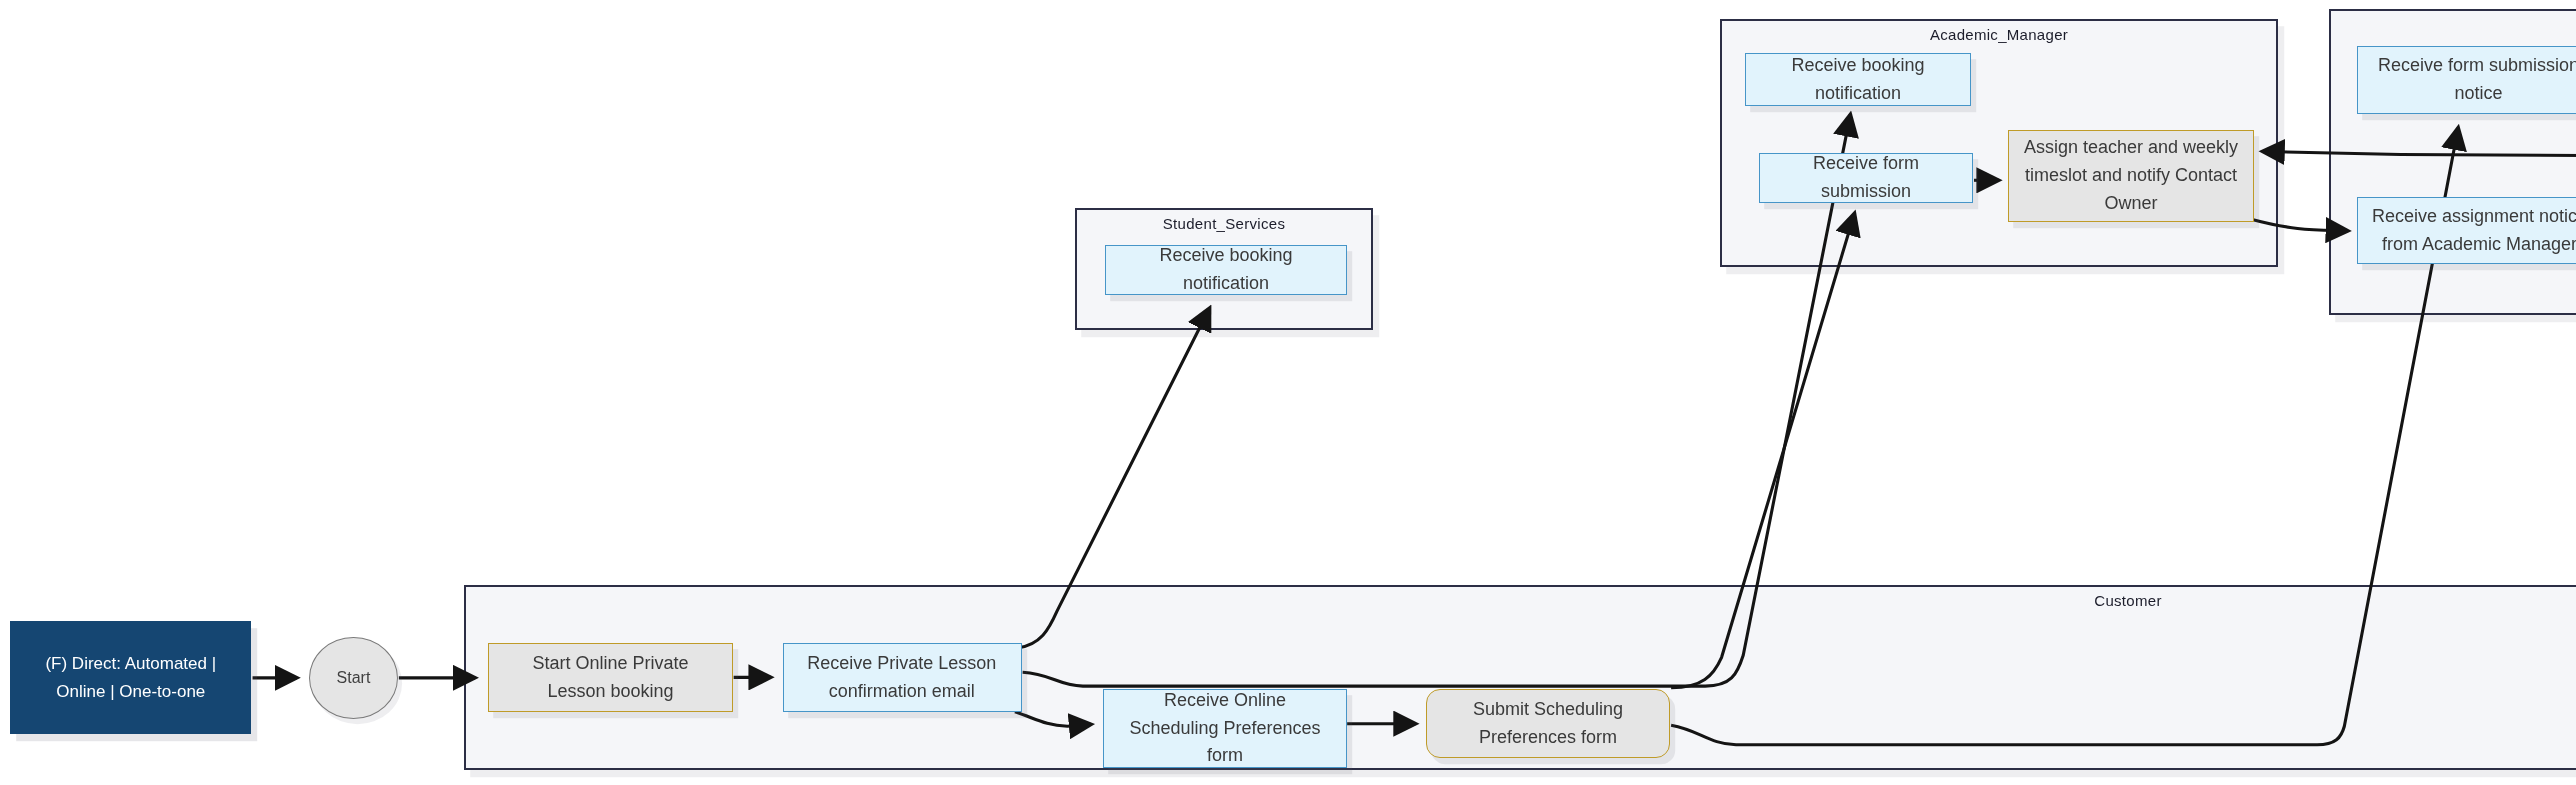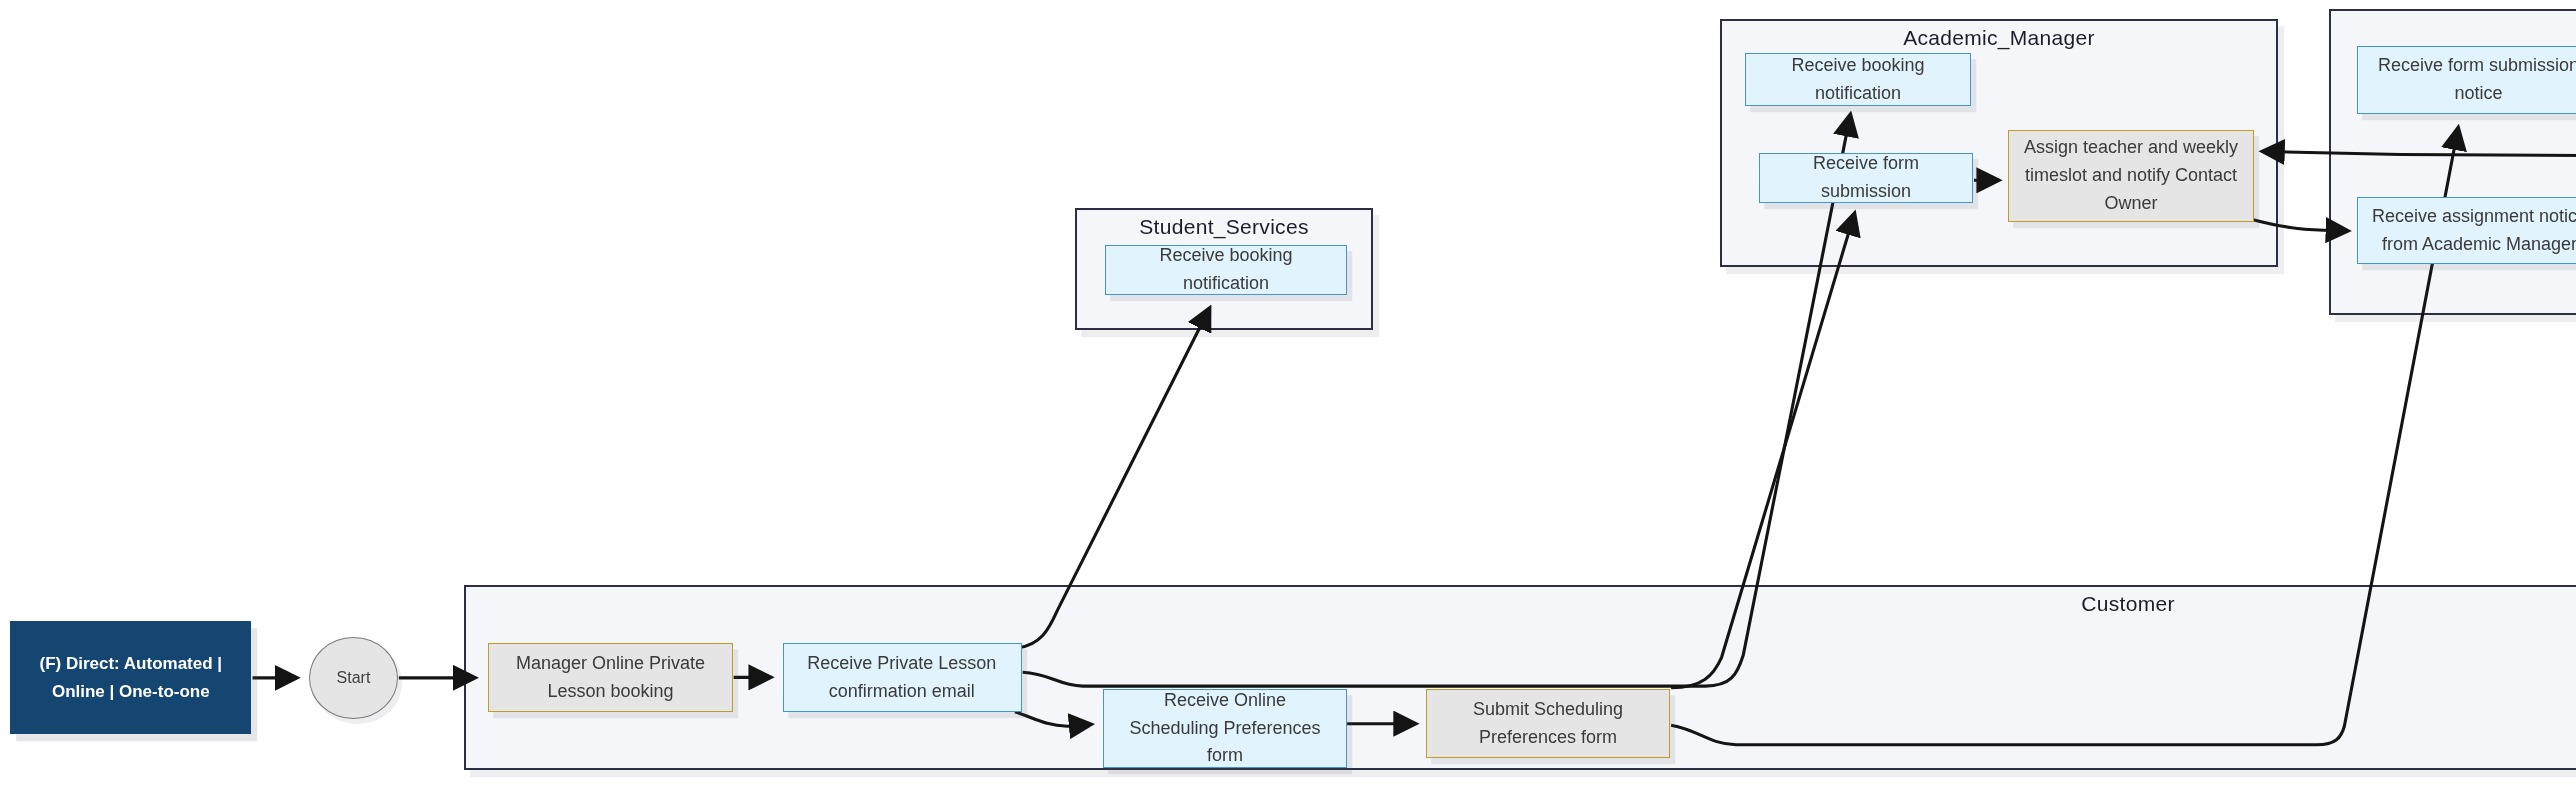--- a/index.html
+++ b/index.html
@@ -3,37 +3,37 @@
 <meta charset="utf-8">
 <style>
   html,body{margin:0;padding:0;background:#ffffff;}
   body{width:3914px;height:785px;overflow:hidden;position:relative;
        font-family:"Liberation Sans","DejaVu Sans",sans-serif;color:#3a3a3a;}
   #canvas{position:absolute;inset:0;width:3914px;height:785px;background:#ffffff;}
 
   .lane{position:absolute;background:#f5f6f9;border:2.6px solid #2c2e45;box-sizing:border-box;
         box-shadow:6.2px 7.2px 0 rgba(90,90,110,0.10);z-index:0;}
   .lane-title{position:absolute;top:5.2px;left:0;right:0;text-align:center;
-        font-size:21px;font-weight:500;color:#1c1d2b;letter-spacing:0.3px;}
+        font-size:15px;font-weight:500;color:#1c1d2b;letter-spacing:0.3px;}
 
   svg.edges{position:absolute;left:0;top:0;z-index:1;}
 
   .node{position:absolute;display:flex;align-items:center;justify-content:center;text-align:center;
         box-sizing:border-box;padding:4.1px 13.4px;font-size:18px;line-height:1.55;z-index:2;
         box-shadow:5.2px 6.2px 0 rgba(90,90,110,0.12);}
   .node.blue{background:#e1f3fc;border:1.5px solid #4695c8;}
   .node.yellow{background:#e5e5e5;border:1.5px solid #bf9b28;}
 
   .terminator{position:absolute;background:#e5e5e5;border:1.5px solid #7a7a7a;border-radius:50%;
         display:flex;align-items:center;justify-content:center;font-size:16px;color:#3f3f3f;
         box-sizing:border-box;box-shadow:4.1px 5.2px 0 rgba(90,90,110,0.10);z-index:2;}
 
   .entry-block{position:absolute;left:10.3px;top:621px;width:241px;height:113px;background:#154672;
         display:flex;align-items:center;justify-content:center;text-align:center;color:#ffffff;
-        font-size:17px;font-weight:bold;line-height:1.6;padding:0 21.6px;box-sizing:border-box;
+        font-size:17px;font-weight:normal;line-height:1.6;padding:0 21.6px;box-sizing:border-box;
         box-shadow:6.2px 7.2px 0 rgba(90,90,110,0.15);z-index:2;}
 </style>
 </head>
 <body>
 
 <div id="canvas">
 
   <div class="lane" style="left:1075px;top:208px;width:298px;height:122px;">
     <div class="lane-title">Student_Services</div>
   </div>
@@ -85,19 +85,19 @@
 
   <div class="node blue" style="left:1105px;top:245px;width:242px;height:50px;">Receive booking notification</div>
 
   <div class="node blue" style="left:1745px;top:53px;width:226px;height:53px;">Receive booking notification</div>
   <div class="node blue" style="left:1759px;top:153px;width:214px;height:50px;text-align:center;">Receive form submission</div>
   <div class="node yellow" style="left:2008px;top:130px;width:246px;height:92px;">Assign teacher and weekly timeslot and notify Contact Owner</div>
 
   <div class="node blue" style="left:2357px;top:46px;width:243px;height:68px;">Receive form submission notice</div>
   <div class="node blue" style="left:2357px;top:197px;width:245px;height:67px;">Receive assignment notice from Academic Manager</div>
 
-  <div class="node yellow" style="left:488px;top:643px;width:245px;height:69px;">Manager Online Private Lesson booking</div>
+  <div class="node yellow" style="left:488px;top:643px;width:245px;height:69px;">Start Online Private Lesson booking</div>
   <div class="node blue" style="left:783px;top:643px;width:239px;height:69px;padding-left:12px;">Receive Private Lesson confirmation email</div>
   <div class="node blue" style="left:1103px;top:689px;width:244px;height:79px;">Receive Online Scheduling Preferences form</div>
-  <div class="node yellow" style="left:1426px;top:689px;width:244px;height:69px;">Submit Scheduling Preferences form</div>
+  <div class="node yellow" style="left:1426px;top:689px;width:244px;height:69px;border-radius:14px;">Submit Scheduling Preferences form</div>
 
 </div>
 
 
 </body></html>

